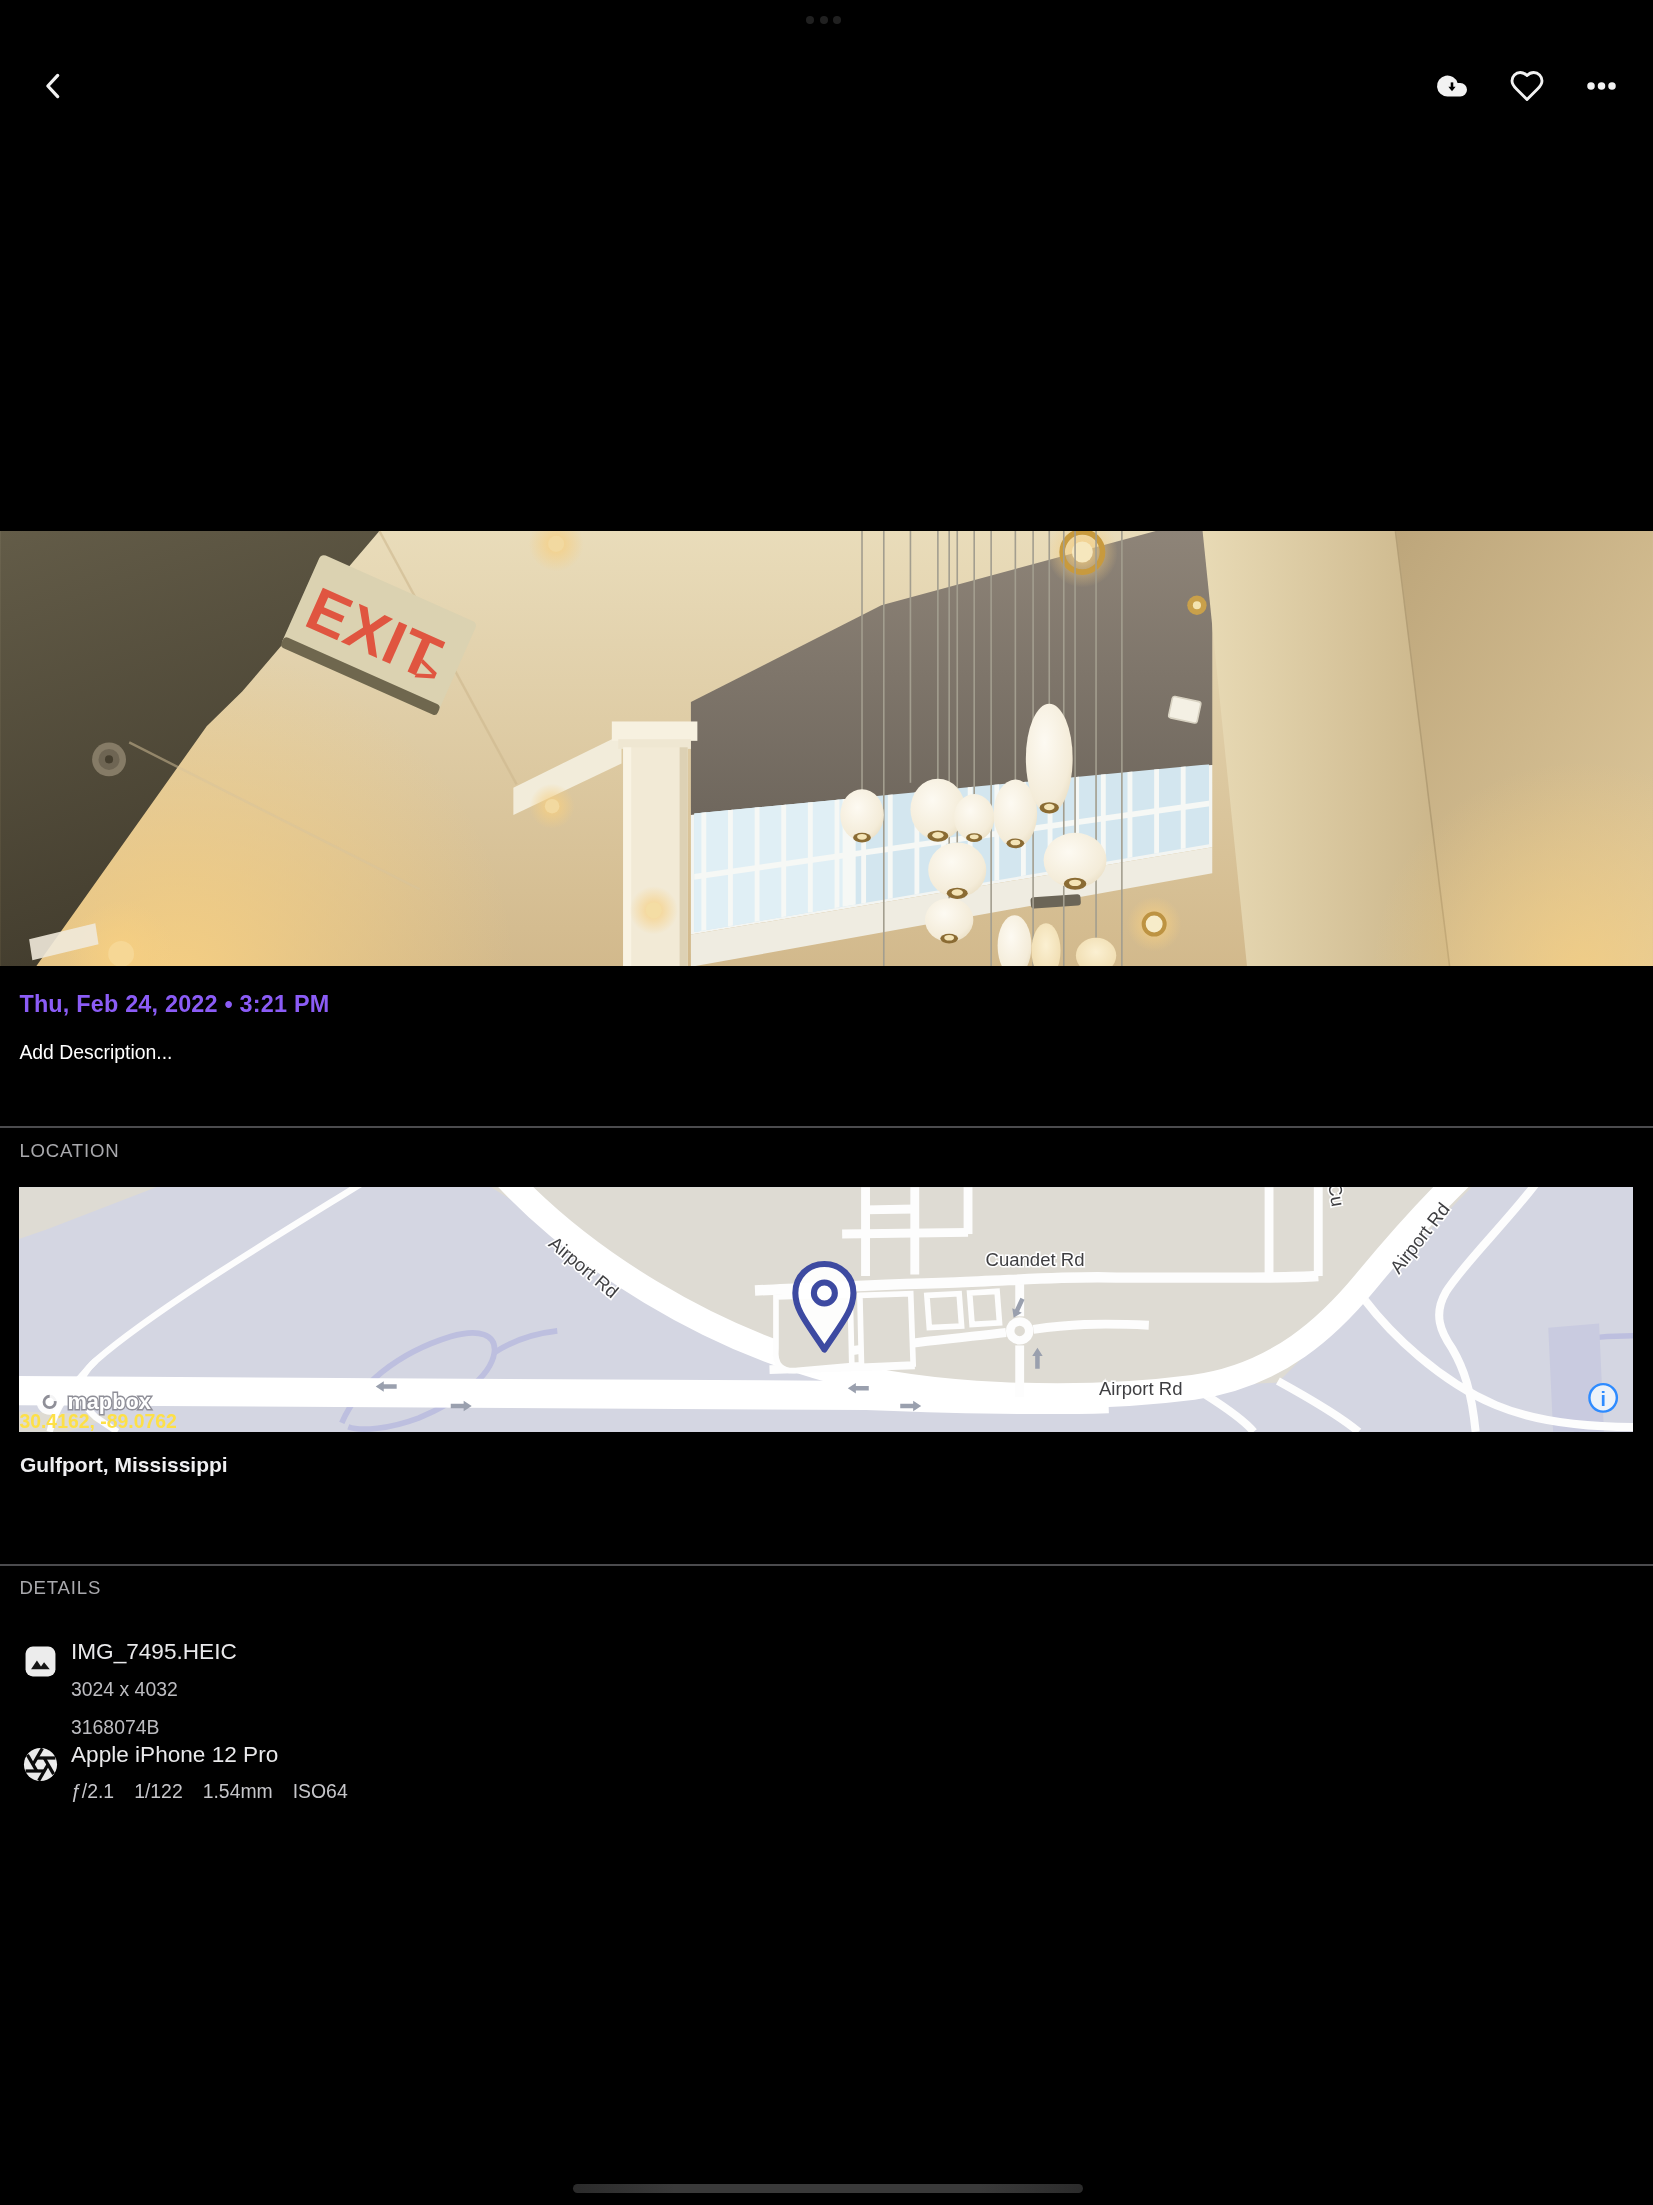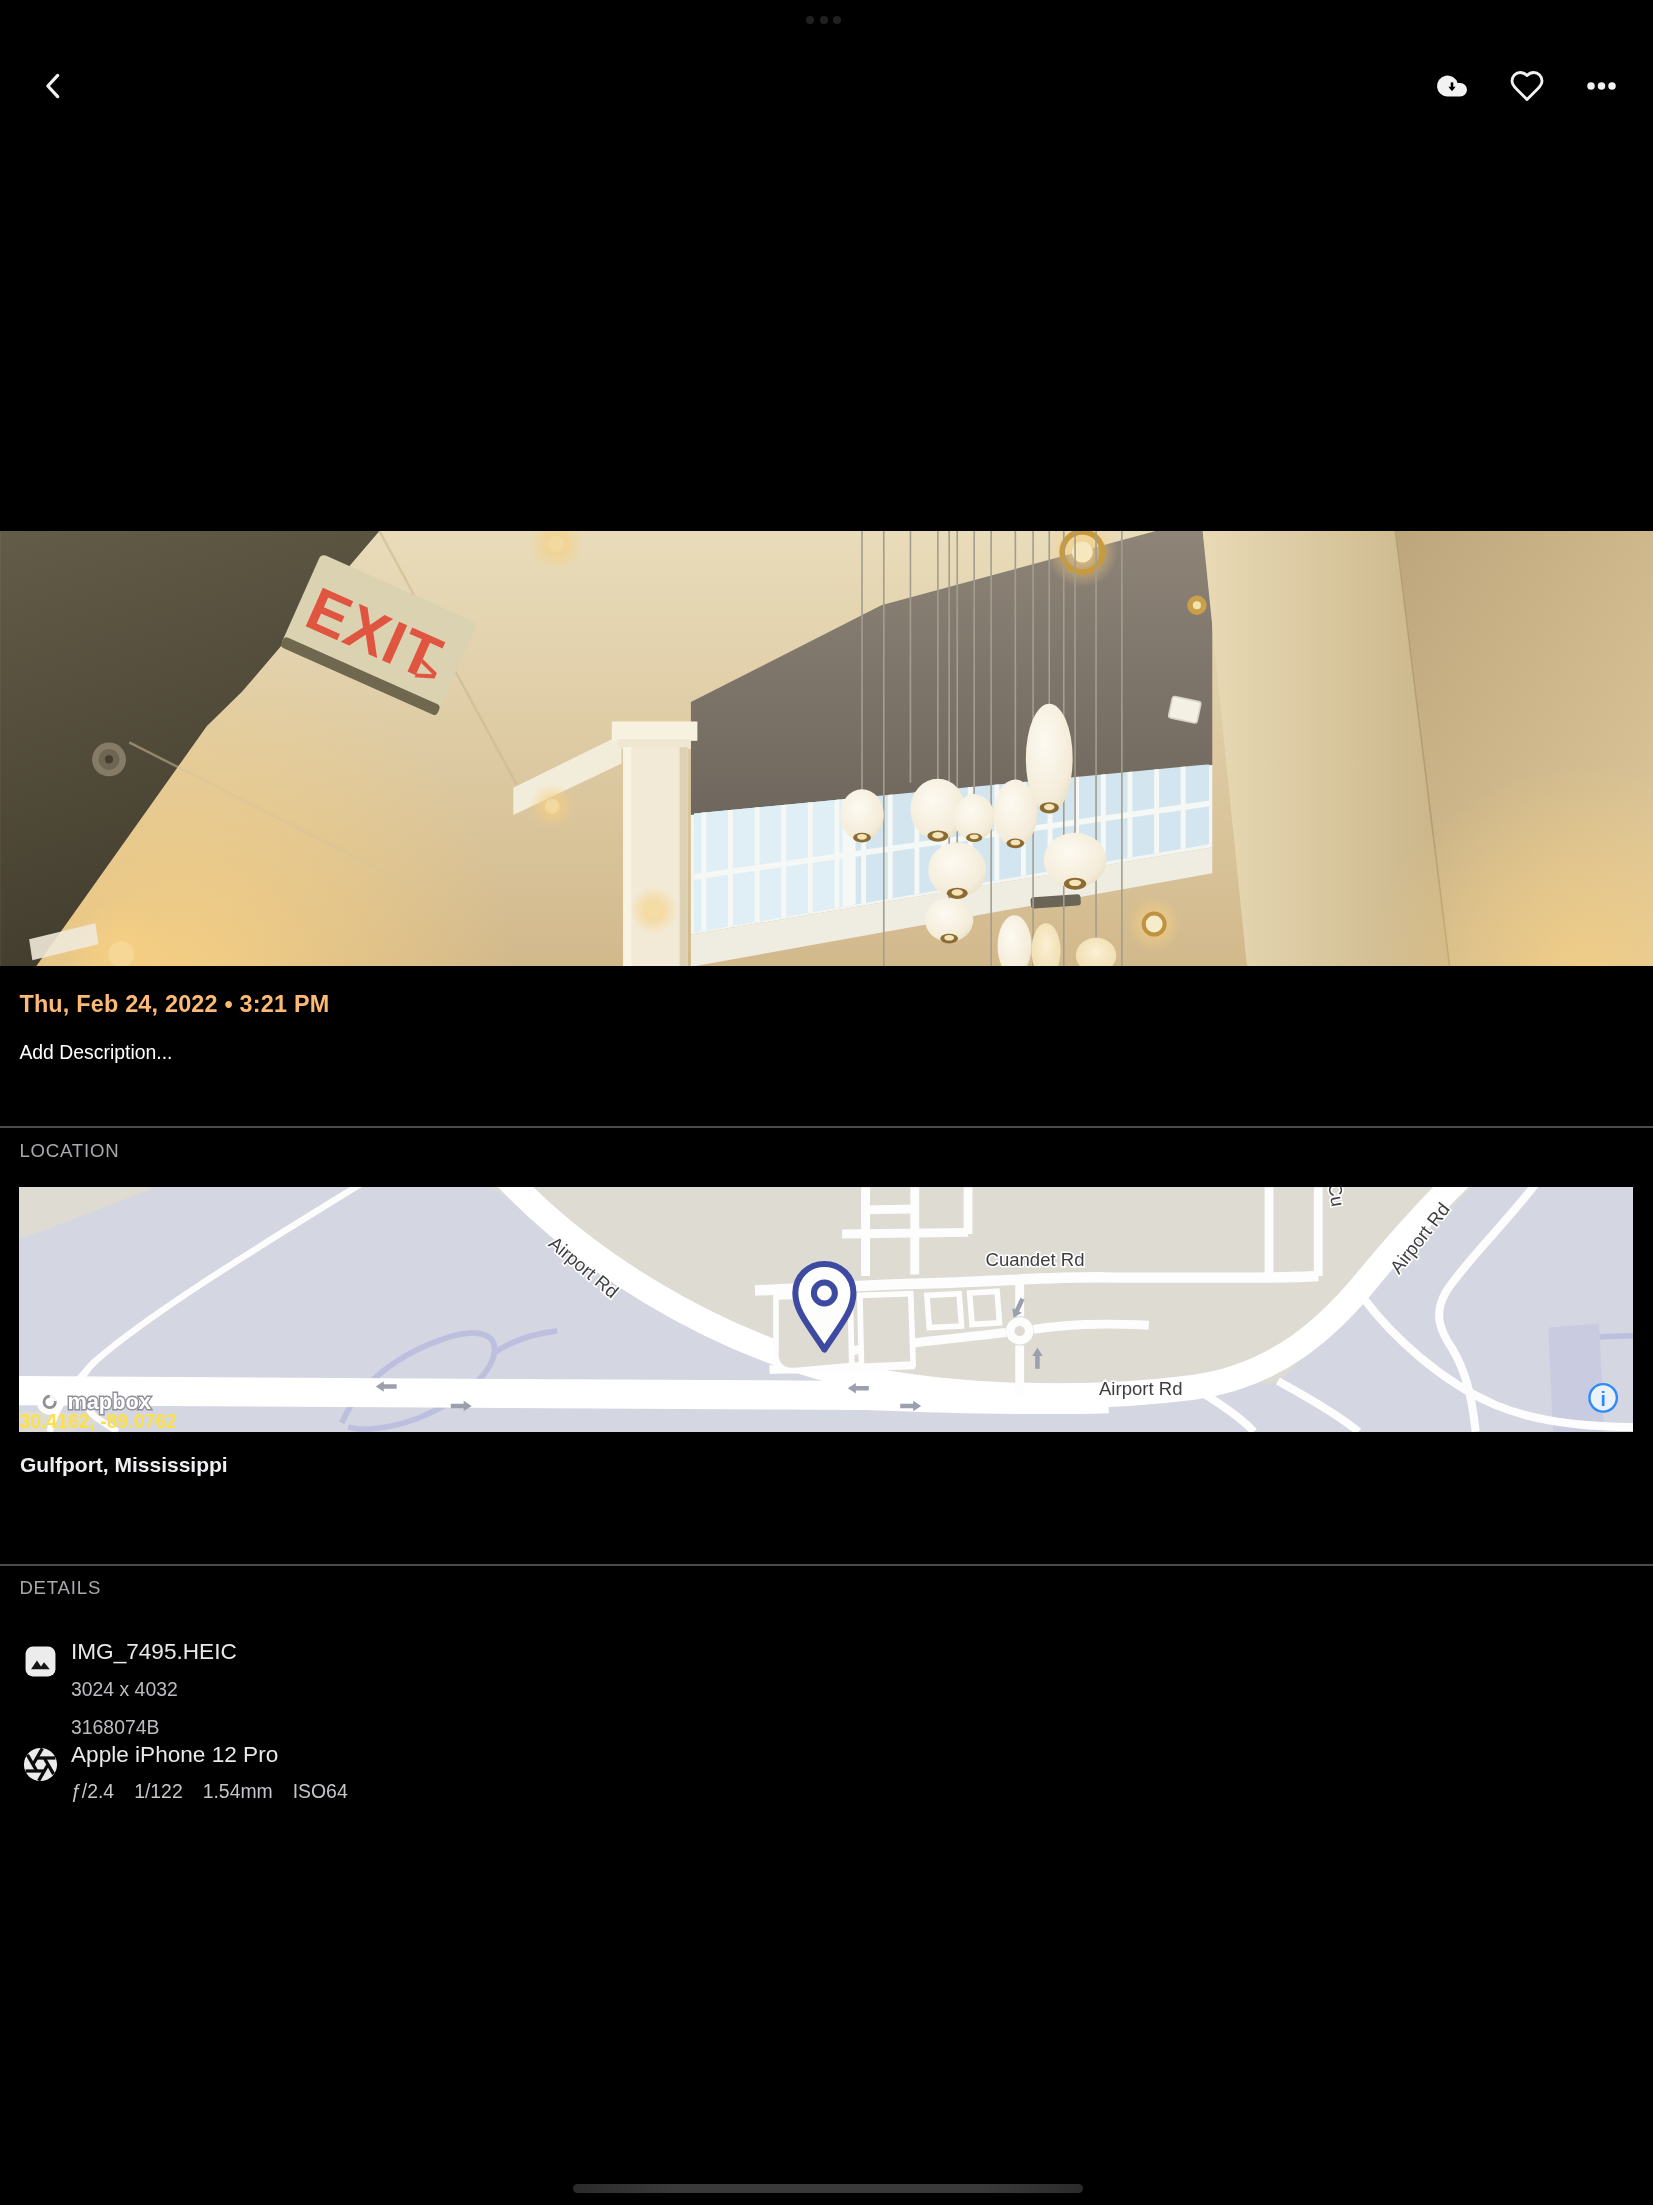--- a/index.html
+++ b/index.html
@@ -6,21 +6,21 @@
   body{width:1653px;height:2205px;position:relative;overflow:hidden;
        font-family:"Liberation Sans",sans-serif;-webkit-font-smoothing:antialiased;}
   .abs{position:absolute;}
   
   .statusdots{top:16px;left:806px;display:flex;gap:5.7px;}
   .statusdots i{width:8px;height:8px;border-radius:50%;background:#202020;display:block;}
   .iconbtn{width:36px;height:36px;display:flex;align-items:center;justify-content:center;cursor:pointer;}
   
   .photo{top:531px;left:0;width:1653px;height:435px;}
   
-  .date{top:991px;left:19.4px;font-size:23.4px;font-weight:600;color:#fdba74;letter-spacing:0.2px;}
+  .date{top:991px;left:19.4px;font-size:23.4px;font-weight:600;color:#8b5cf6;letter-spacing:0.2px;}
   .desc{top:1041px;left:19.4px;font-size:19.4px;color:#ffffff;}
   .divider{left:0;width:1653px;height:1.6px;background:#4b4b4e;}
   .sechead{left:19.4px;font-size:18.6px;color:#a9a9ad;letter-spacing:0.8px;}
   .mapwrap{top:1187px;left:19.4px;width:1614px;height:245px;overflow:hidden;background:#d4d6e2;}
   .place{top:1453px;left:20px;font-size:21px;font-weight:700;color:#efeff1;}
   .coords{top:1410px;left:19.4px;font-size:19.4px;color:#fde047;font-weight:bold;}
   .drow{left:21px;display:flex;align-items:flex-start;}
   .drow .dicon{width:39px;height:39px;margin-top:3.2px;}
   .drow .dtext{margin-left:50px;}
   .dtitle{font-size:22.6px;font-weight:400;color:#e9e9eb;}
@@ -378,21 +378,21 @@
         <path d="M9.69 8h11.48"></path>
         <path d="m7.38 12 5.74-9.94"></path>
       <path d="M9.69 16 3.95 6.06"></path>
         <path d="M14.31 16H2.83"></path>
         <path d="m16.62 12-5.74 9.94"></path>
     </g>
   </svg>
   <div class="dtext">
     <div class="dtitle">Apple iPhone 12 Pro</div>
     <div class="dmeta2">
-      <span>ƒ/2.4</span>
+      <span>ƒ/2.1</span>
       <span>1/122</span>
       <span>1.54mm</span>
       <span>ISO64</span>
     </div>
   </div>
 </div>
 
 <div class="abs homebar"></div>
 
 

